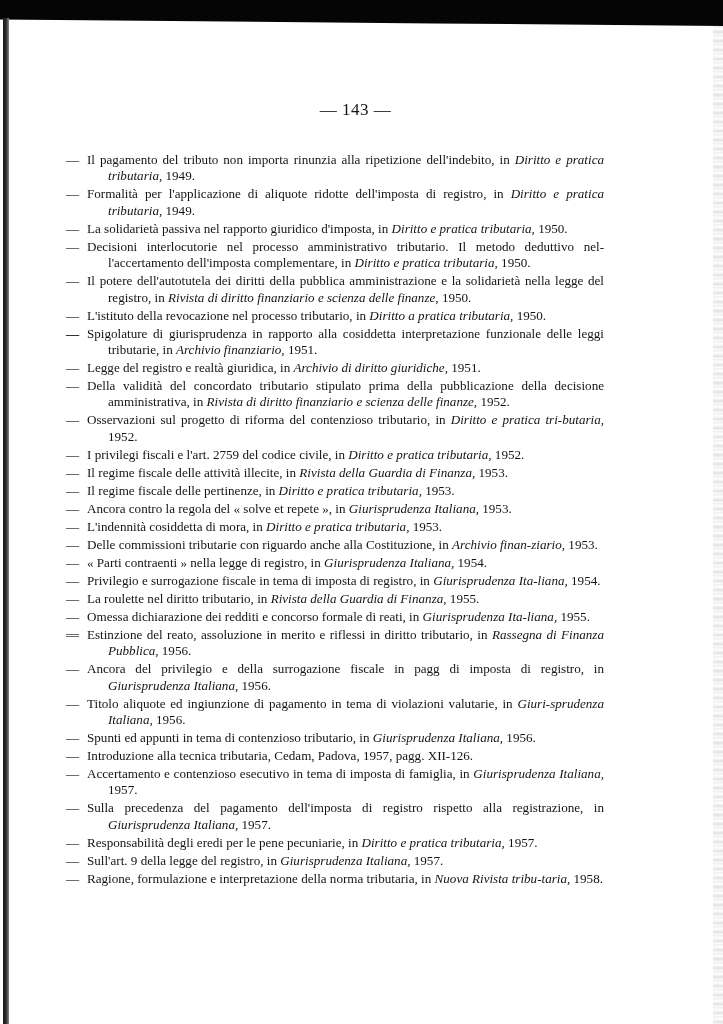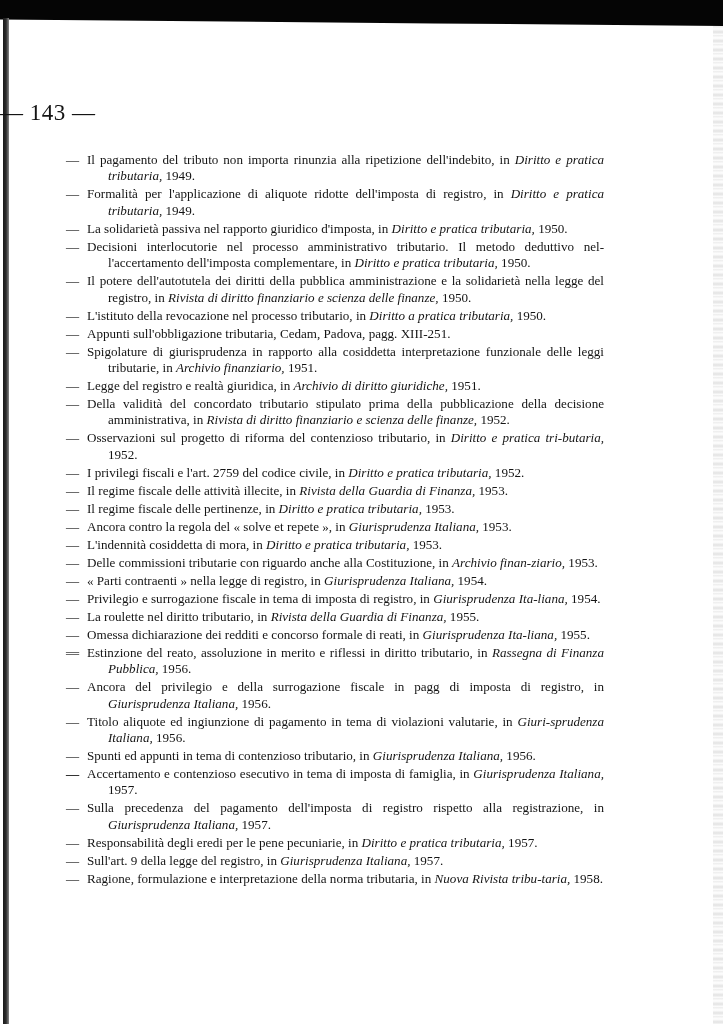--- a/index.html
+++ b/index.html
@@ -18,21 +18,21 @@
     position: absolute; left: 3px; top: 18px; width: 6px; height: 1006px;
     background: linear-gradient(to right, #1a1a1a 0, #2a2a2a 50%, #888 100%);
   }
   .scan-right {
     position: absolute; right: 0; top: 26px; width: 10px; height: 998px;
     background: repeating-linear-gradient(to bottom, #ddd 0, #fff 3px, #ccc 6px, #fff 9px);
     opacity: .55;
   }
   .page-number {
     position: absolute; left: 0; right: 12px; top: 100px;
-    text-align: left; font-size: 23px; letter-spacing: .5px;
+    text-align: center; font-size: 17px; letter-spacing: .5px;
   }
   .bib-list {
     position: absolute; left: 66px; top: 152px; width: 538px;
     margin: 0; padding: 0; list-style: none;
     font-size: 13.1px; line-height: 16.4px;
   }
   .bib-entry {
     position: relative; padding-left: 42px; text-indent: -21px;
     text-align: justify; margin-bottom: 1.6px;
   }
@@ -50,38 +50,38 @@
 
 <div class="page-number">— 143 —</div>
 
 <ul class="bib-list" id="bib-list">
     <li class="bib-entry"><span class="dash">—</span><span>Il pagamento del tributo non importa rinunzia alla ripetizione dell'indebito, in </span><i>Diritto e pratica tributaria,</i><span> 1949.</span></li>
     <li class="bib-entry"><span class="dash">—</span><span>Formalità per l'applicazione di aliquote ridotte dell'imposta di registro, in </span><i>Diritto e pratica tributaria,</i><span> 1949.</span></li>
     <li class="bib-entry"><span class="dash">—</span><span>La solidarietà passiva nel rapporto giuridico d'imposta, in </span><i>Diritto e pratica tributaria,</i><span> 1950.</span></li>
     <li class="bib-entry"><span class="dash">—</span><span>Decisioni interlocutorie nel processo amministrativo tributario. Il metodo deduttivo nel-l'accertamento dell'imposta complementare, in </span><i>Diritto e pratica tributaria,</i><span> 1950.</span></li>
     <li class="bib-entry"><span class="dash">—</span><span>Il potere dell'autotutela dei diritti della pubblica amministrazione e la solidarietà nella legge del registro, in </span><i>Rivista di diritto finanziario e scienza delle finanze,</i><span> 1950.</span></li>
     <li class="bib-entry"><span class="dash">—</span><span>L'istituto della revocazione nel processo tributario, in </span><i>Diritto a pratica tributaria,</i><span> 1950.</span></li>
-    <li class="bib-entry"><span class="dash">—</span><span>Appunti sull'obbligazione tributaria, Cedam, Padova, pagg. XIII-251.</span><i></i><span></span></li>
+    <li class="bib-entry"><span class="dash">—</span><i></i><span></span></li>
     <li class="bib-entry"><span class="dash">—</span><span>Spigolature di giurisprudenza in rapporto alla cosiddetta interpretazione funzionale delle leggi tributarie, in </span><i>Archivio finanziario,</i><span> 1951.</span></li>
     <li class="bib-entry"><span class="dash">—</span><span>Legge del registro e realtà giuridica, in </span><i>Archivio di diritto giuridiche,</i><span> 1951.</span></li>
     <li class="bib-entry"><span class="dash">—</span><span>Della validità del concordato tributario stipulato prima della pubblicazione della decisione amministrativa, in </span><i>Rivista di diritto finanziario e scienza delle finanze,</i><span> 1952.</span></li>
     <li class="bib-entry"><span class="dash">—</span><span>Osservazioni sul progetto di riforma del contenzioso tributario, in </span><i>Diritto e pratica tri-butaria,</i><span> 1952.</span></li>
     <li class="bib-entry"><span class="dash">—</span><span>I privilegi fiscali e l'art. 2759 del codice civile, in </span><i>Diritto e pratica tributaria,</i><span> 1952.</span></li>
     <li class="bib-entry"><span class="dash">—</span><span>Il regime fiscale delle attività illecite, in </span><i>Rivista della Guardia di Finanza,</i><span> 1953.</span></li>
     <li class="bib-entry"><span class="dash">—</span><span>Il regime fiscale delle pertinenze, in </span><i>Diritto e pratica tributaria,</i><span> 1953.</span></li>
     <li class="bib-entry"><span class="dash">—</span><span>Ancora contro la regola del « solve et repete », in </span><i>Giurisprudenza Italiana,</i><span> 1953.</span></li>
     <li class="bib-entry"><span class="dash">—</span><span>L'indennità cosiddetta di mora, in </span><i>Diritto e pratica tributaria,</i><span> 1953.</span></li>
     <li class="bib-entry"><span class="dash">—</span><span>Delle commissioni tributarie con riguardo anche alla Costituzione, in </span><i>Archivio finan-ziario,</i><span> 1953.</span></li>
     <li class="bib-entry"><span class="dash">—</span><span>« Parti contraenti » nella legge di registro, in </span><i>Giurisprudenza Italiana,</i><span> 1954.</span></li>
     <li class="bib-entry"><span class="dash">—</span><span>Privilegio e surrogazione fiscale in tema di imposta di registro, in </span><i>Giurisprudenza Ita-liana,</i><span> 1954.</span></li>
     <li class="bib-entry"><span class="dash">—</span><span>La roulette nel diritto tributario, in </span><i>Rivista della Guardia di Finanza,</i><span> 1955.</span></li>
     <li class="bib-entry"><span class="dash">— —</span><span>Omessa dichiarazione dei redditi e concorso formale di reati, in </span><i>Giurisprudenza Ita-liana,</i><span> 1955.</span></li>
     <li class="bib-entry"><span class="dash">—</span><span>Estinzione del reato, assoluzione in merito e riflessi in diritto tributario, in </span><i>Rassegna di Finanza Pubblica,</i><span> 1956.</span></li>
     <li class="bib-entry"><span class="dash">—</span><span>Ancora del privilegio e della surrogazione fiscale in pagg di imposta di registro, in </span><i>Giurisprudenza Italiana,</i><span> 1956.</span></li>
     <li class="bib-entry"><span class="dash">—</span><span>Titolo aliquote ed ingiunzione di pagamento in tema di violazioni valutarie, in </span><i>Giuri-sprudenza Italiana,</i><span> 1956.</span></li>
     <li class="bib-entry"><span class="dash">—</span><span>Spunti ed appunti in tema di contenzioso tributario, in </span><i>Giurisprudenza Italiana,</i><span> 1956.</span></li>
-    <li class="bib-entry"><span class="dash">—</span><i></i><span></span></li>
+    <li class="bib-entry"><span class="dash">—</span><span>Introduzione alla tecnica tributaria, Cedam, Padova, 1957, pagg. XII-126.</span><i></i><span></span></li>
     <li class="bib-entry"><span class="dash">—</span><span>Accertamento e contenzioso esecutivo in tema di imposta di famiglia, in </span><i>Giurisprudenza Italiana,</i><span> 1957.</span></li>
     <li class="bib-entry"><span class="dash">—</span><span>Sulla precedenza del pagamento dell'imposta di registro rispetto alla registrazione, in </span><i>Giurisprudenza Italiana,</i><span> 1957.</span></li>
     <li class="bib-entry"><span class="dash">—</span><span>Responsabilità degli eredi per le pene pecuniarie, in </span><i>Diritto e pratica tributaria,</i><span> 1957.</span></li>
     <li class="bib-entry"><span class="dash">—</span><span>Sull'art. 9 della legge del registro, in </span><i>Giurisprudenza Italiana,</i><span> 1957.</span></li>
     <li class="bib-entry"><span class="dash">—</span><span>Ragione, formulazione e interpretazione della norma tributaria, in </span><i>Nuova Rivista tribu-taria,</i><span> 1958.</span></li>
   </ul>
 
 </body></html>

